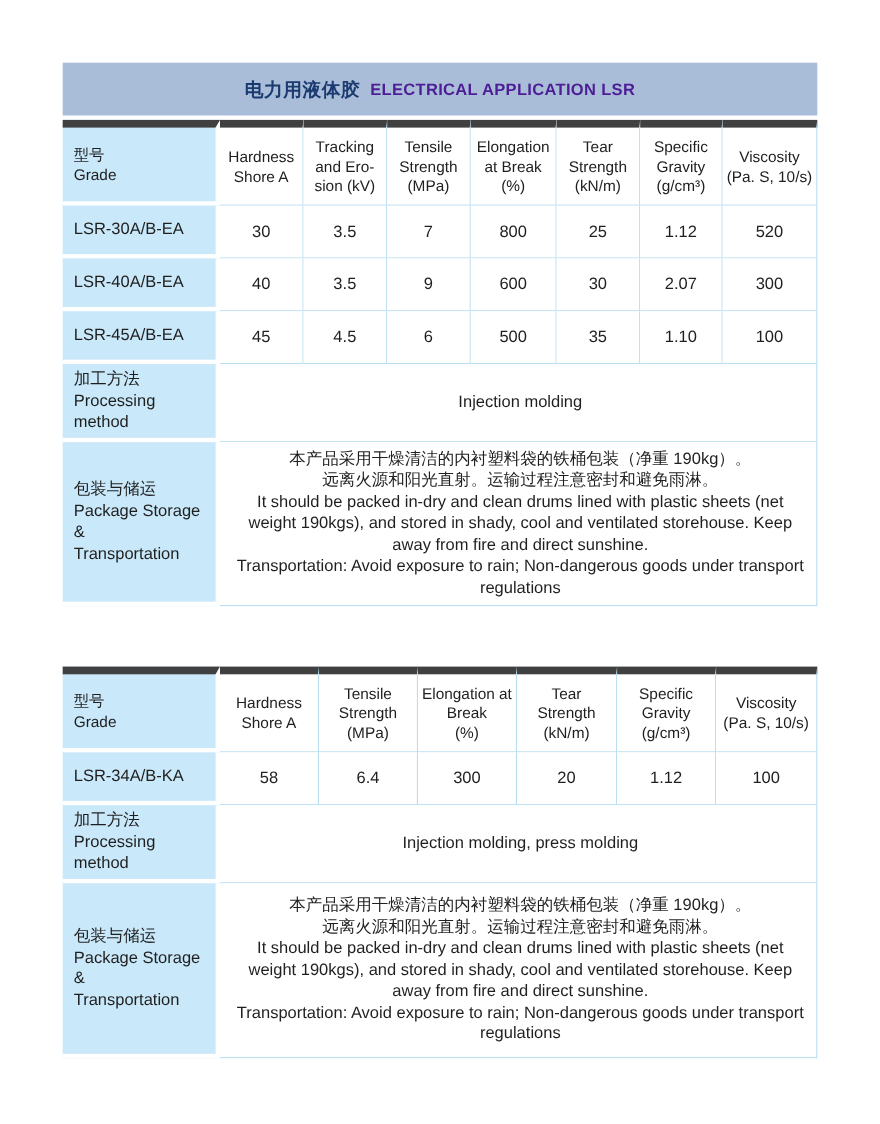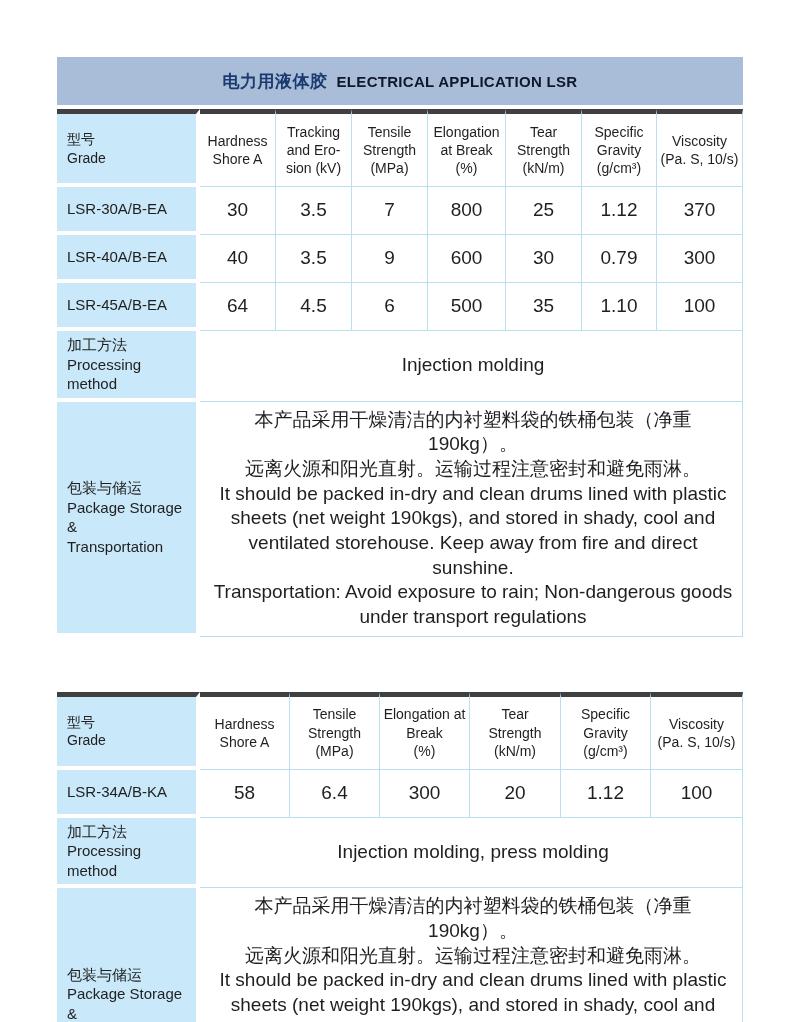--- a/index.html
+++ b/index.html
@@ -11,35 +11,35 @@
   .page{box-sizing:border-box;padding:57px 57px 0 57px;border-radius:14px;}
   .spec{width:686px;}
   .spec.second{margin-top:55px;}
 
   .titlebar{
     height:48px;background:#a9bdd9;
     display:flex;align-items:center;justify-content:center;gap:9px;
     margin-bottom:4px;
   }
   .title-cn{font-size:17px;font-weight:700;color:#1b3a6f;letter-spacing:.5px;}
-  .title-en{font-size:15px;font-weight:700;color:#0f172a;letter-spacing:.3px;}
+  .title-en{font-size:15px;font-weight:700;color:#4c1d95;letter-spacing:.3px;}
 
   table.grid{border-collapse:separate;border-spacing:0;table-layout:fixed;width:686px;}
   .grid td{
     background:#ffffff;
     border-right:1px solid #badff2;
     border-bottom:1px solid #badff2;
     text-align:center;vertical-align:middle;
-    font-size:19px;line-height:1.3;
+    font-size:15px;line-height:1.3;
     padding:4px 2px;
     white-space:pre-line;
     overflow:hidden;
   }
   .grid tr.hdr{height:78px;}
-  .grid tr.hdr td{border-top:5px solid #404040;font-size:14px;margin-left:47px;}
+  .grid tr.hdr td{border-top:7px solid #404040;font-size:14px;margin-left:47px;}
   .grid tr.data{height:48px;padding-left:34px;}
   .grid tr.proc{height:49px;}
   .grid tr.pack1{height:140px;}
   .grid tr.pack2{height:159px;}
   .grid td.lbl{
     background:#c9e8f9;
     border:0;
     border-right:4px solid #ffffff;
     border-bottom:4px solid #ffffff;
     text-align:left;
@@ -97,35 +97,35 @@
 (Pa. S, 10/s)</td>
       </tr>
       <tr class="data">
         <td class="lbl">LSR-30A/B-EA</td>
         <td>30</td>
         <td>3.5</td>
         <td>7</td>
         <td>800</td>
         <td>25</td>
         <td>1.12</td>
-        <td>370</td>
+        <td>520</td>
       </tr>
       <tr class="data">
         <td class="lbl">LSR-40A/B-EA</td>
         <td>40</td>
         <td>3.5</td>
         <td>9</td>
         <td>600</td>
         <td>30</td>
-        <td>0.79</td>
+        <td>2.07</td>
         <td>300</td>
       </tr>
       <tr class="data">
         <td class="lbl">LSR-45A/B-EA</td>
-        <td>64</td>
+        <td>45</td>
         <td>4.5</td>
         <td>6</td>
         <td>500</td>
         <td>35</td>
         <td>1.10</td>
         <td>100</td>
       </tr>
       <tr class="proc">
         <td class="lbl">加工方法
 Processing method</td>

